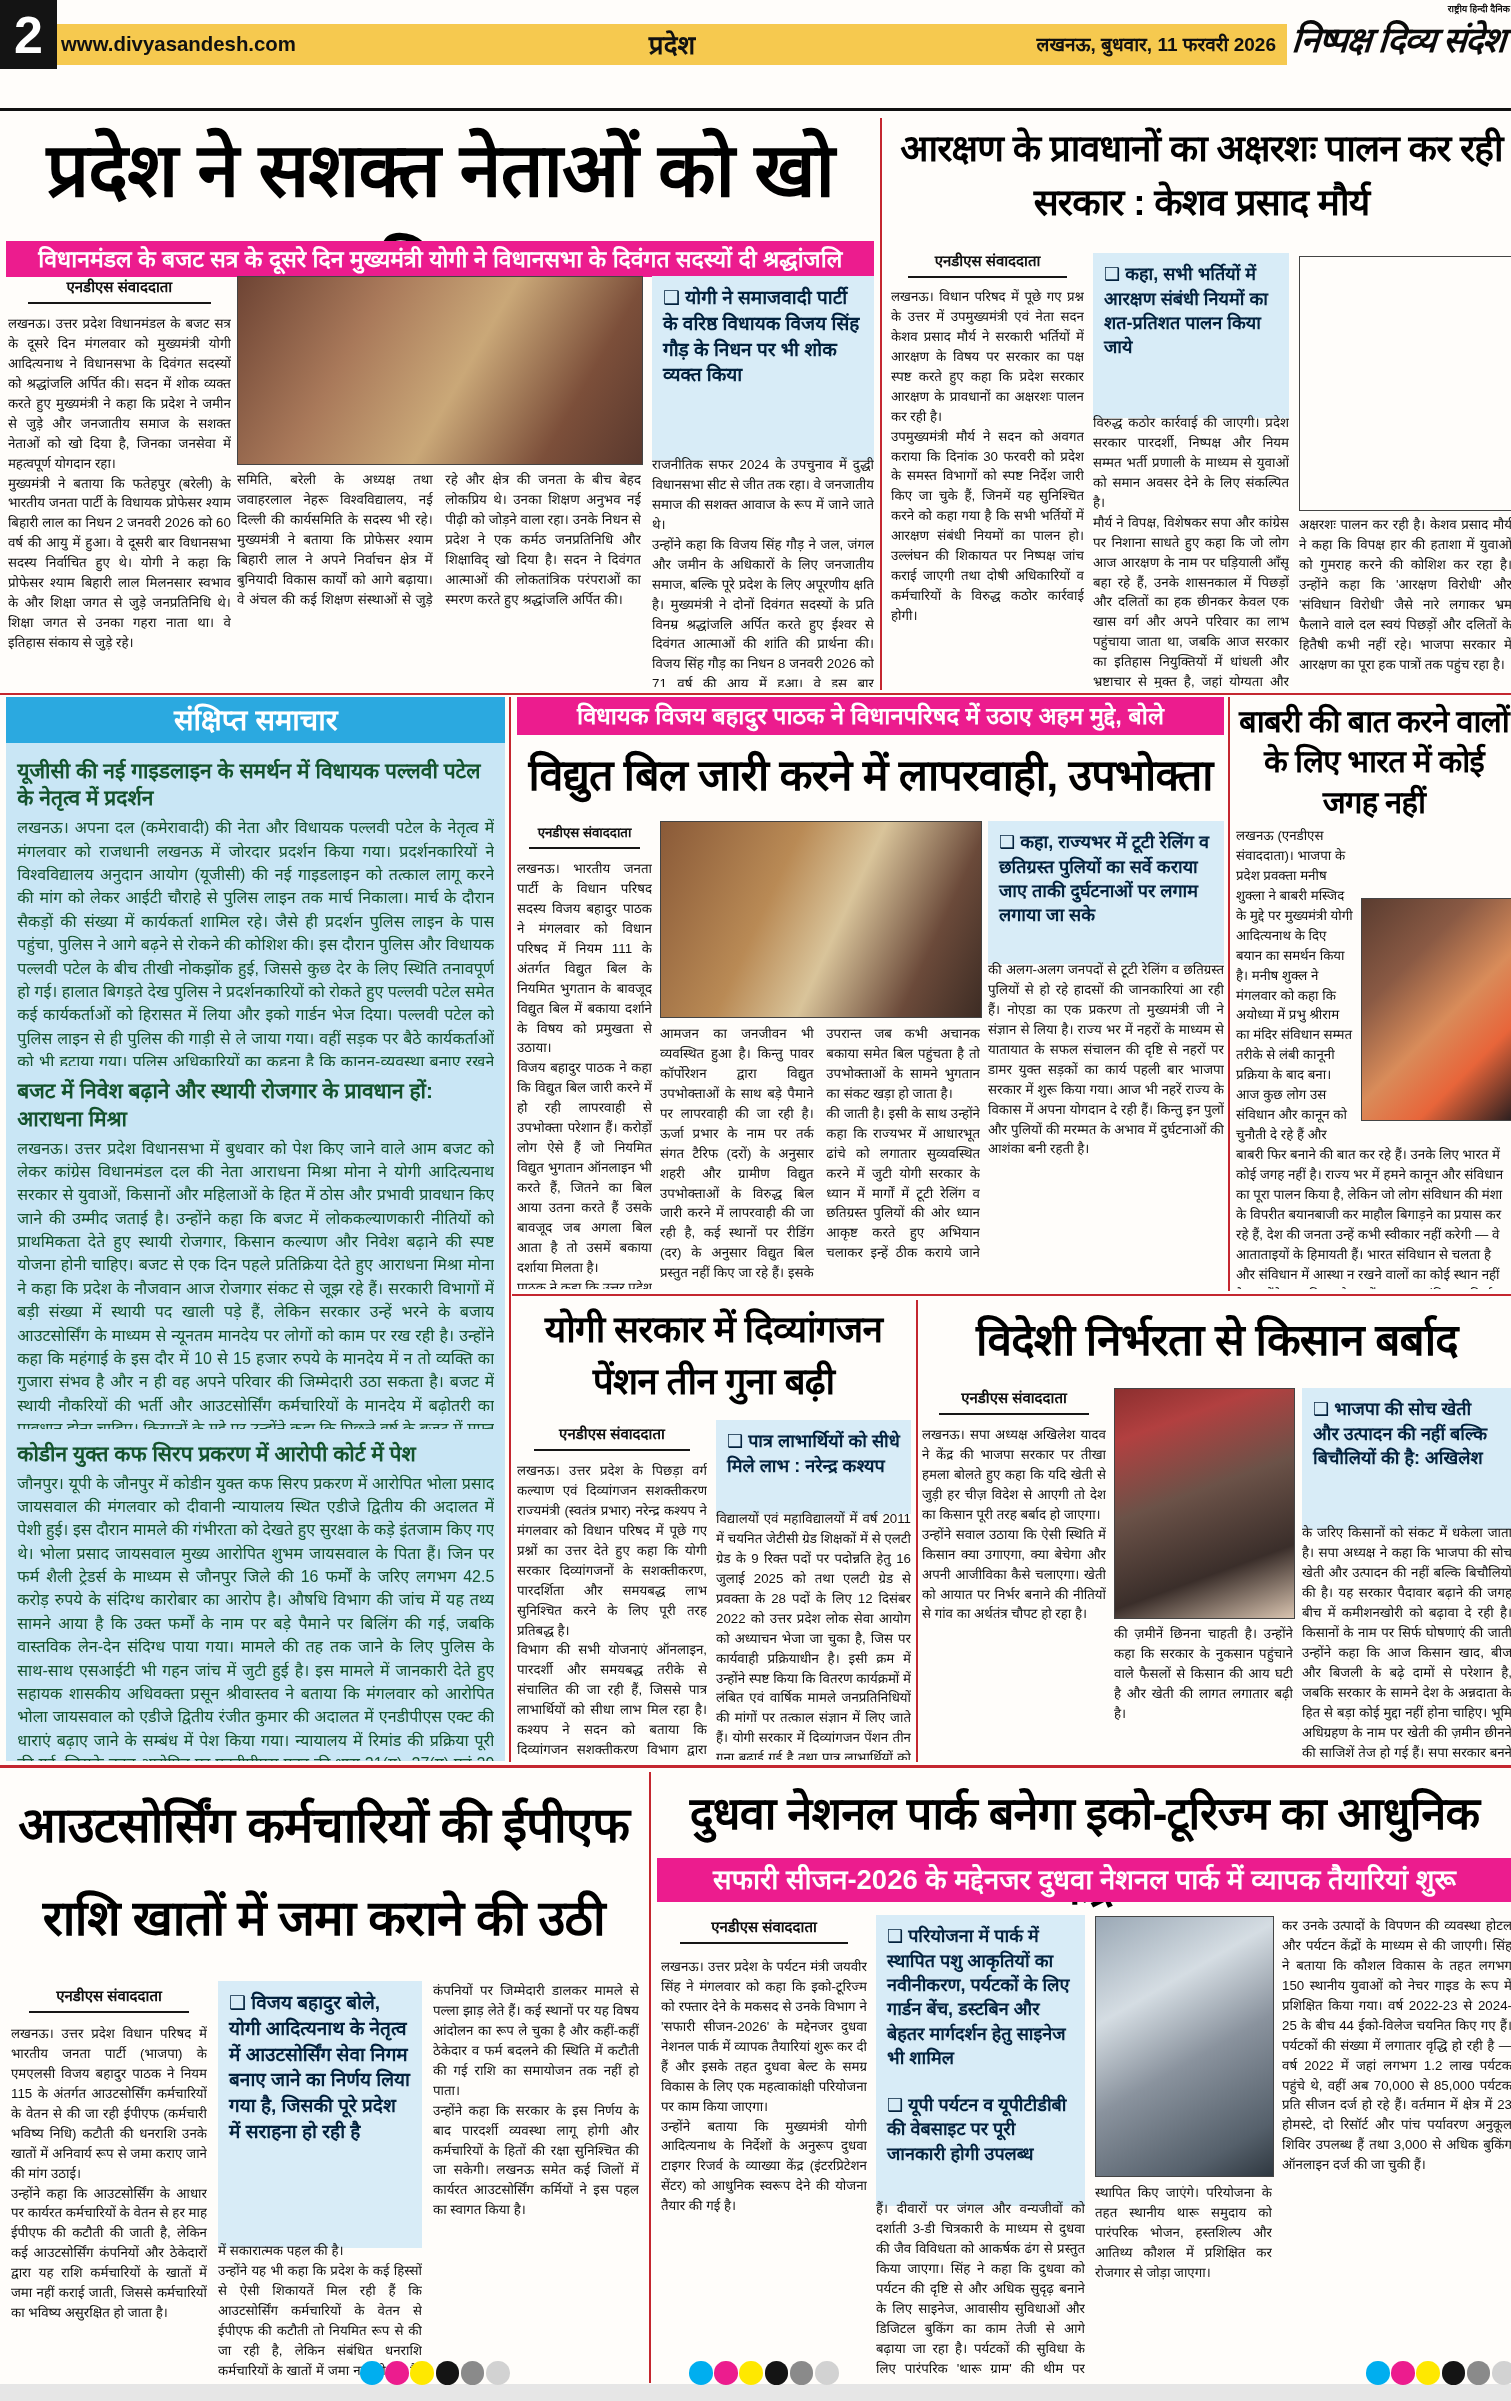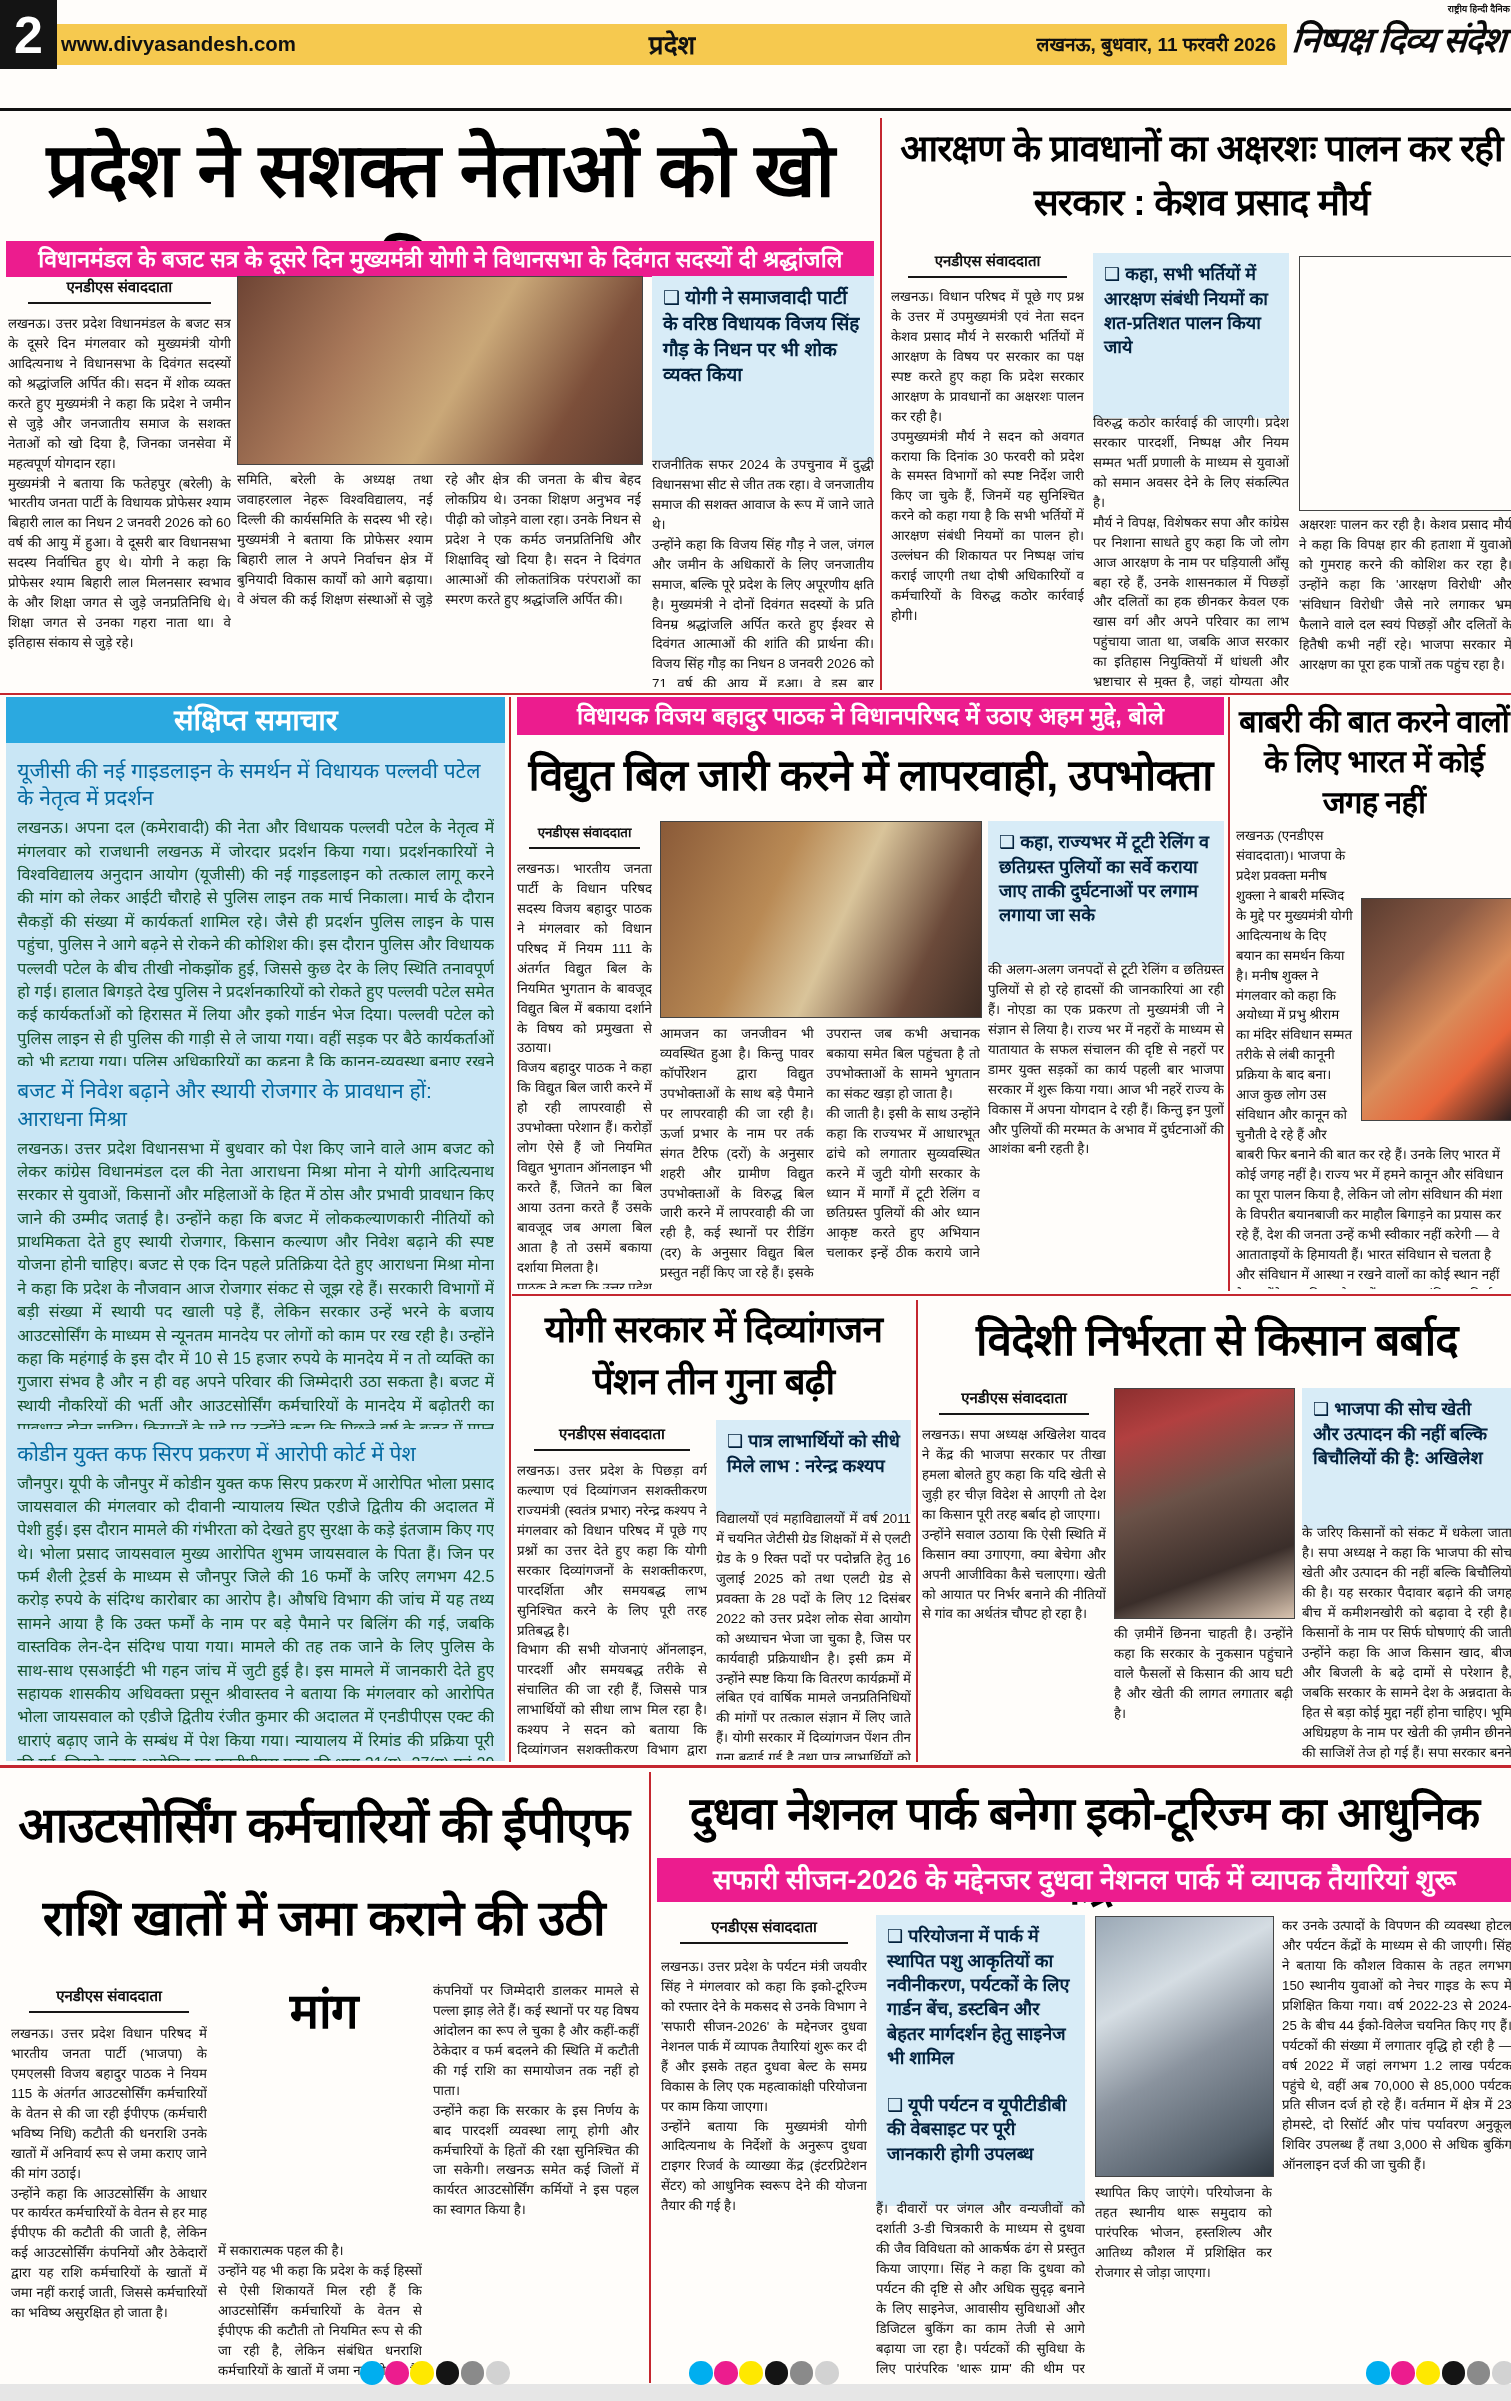--- a/index.html
+++ b/index.html
@@ -22,21 +22,21 @@
   .byline{font-weight:bold;font-size:15px;text-align:center;border-bottom:2.4px solid #161616;
           padding-bottom:5.5px;margin:0 auto;width:82%;}
   .btxt{font-size:13.3px;line-height:1.5;text-align:justify;white-space:pre-line;overflow:hidden;}
   .col{overflow:hidden;}
   .bluebox{background:#d8ecf7;color:#02213d;font-weight:bold;font-size:19px;line-height:1.35;
            padding:9.4px 11px;overflow:hidden;}
   .photo{border:0.8px solid #444;}
   .briefs{background:#c9e6f5;overflow:hidden;}
   .briefs-title{background:#2ba9e0;color:#fff;font-weight:900;font-size:29px;text-align:center;
                 line-height:46px;height:46px;}
-  .brief-title{font-weight:normal;font-size:21px;line-height:1.3;color:#0369a1;margin:11px 0 4.7px 0;}
+  .brief-title{font-weight:bold;font-size:21px;line-height:1.3;color:#14532d;margin:11px 0 4.7px 0;}
   .brief-body{font-size:16px;line-height:1.46;text-align:justify;color:#14532d;}
   .dots{display:flex;}
   .dot{width:23.6px;height:23.6px;border-radius:50%;margin-right:1.6px;}
   .graystrip{background:#e6e6e6;}
 </style>
 </head>
 <body>
 
 <div class="page">
 
@@ -150,20 +150,21 @@
 
   <div class="abs redrule" style="left:0;top:1765px;width:1512px;height:3.1px;"></div>
   <div class="abs redrule" style="left:649px;top:1772px;width:2.4px;height:611px;"></div>
 
   <div class="abs headline" style="left:6.3px;top:1779px;width:635px;font-size:49px;line-height:93px;">आउटसोर्सिंग कर्मचारियों की ईपीएफ राशि खातों में जमा कराने की उठी मांग</div>
   <div class="abs" style="left:11px;top:1985px;width:196px;">
     <div class="byline">एनडीएस संवाददाता</div>
   </div>
   <div class="abs col btxt" style="left:11px;top:2024px;width:196px;height:355px;">लखनऊ। उत्तर प्रदेश विधान परिषद में भारतीय जनता पार्टी (भाजपा) के एमएलसी विजय बहादुर पाठक ने नियम 115 के अंतर्गत आउटसोर्सिंग कर्मचारियों के वेतन से की जा रही ईपीएफ (कर्मचारी भविष्य निधि) कटौती की धनराशि उनके खातों में अनिवार्य रूप से जमा कराए जाने की मांग उठाई।
 उन्होंने कहा कि आउटसोर्सिंग के आधार पर कार्यरत कर्मचारियों के वेतन से हर माह ईपीएफ की कटौती की जाती है, लेकिन कई आउटसोर्सिंग कंपनियों और ठेकेदारों द्वारा यह राशि कर्मचारियों के खातों में जमा नहीं कराई जाती, जिससे कर्मचारियों का भविष्य असुरक्षित हो जाता है।</div>
+  <div class="abs bluebox" style="left:218px;top:1981px;width:182px;height:248px;font-size:19px;">❑ विजय बहादुर बोले, योगी आदित्यनाथ के नेतृत्व में आउटसोर्सिंग सेवा निगम बनाए जाने का निर्णय लिया गया है, जिसकी पूरे प्रदेश में सराहना हो रही है</div>
   <div class="abs col btxt" style="left:218px;top:2241px;width:204px;height:138px;">में सकारात्मक पहल की है।
 उन्होंने यह भी कहा कि प्रदेश के कई हिस्सों से ऐसी शिकायतें मिल रही हैं कि आउटसोर्सिंग कर्मचारियों के वेतन से ईपीएफ की कटौती तो नियमित रूप से की जा रही है, लेकिन संबंधित धनराशि कर्मचारियों के खातों में जमा नहीं हो रही है। इस स्थिति से कर्मचारी विभिन्न विभागों में शिकायत कर रहे हैं।
 विजय बहादुर पाठक ने सदन को अवगत कराया कि निगमित विभिन्न अधिकारी अक्सर ठेकेदारों और सेवा प्रदाता...</div>
   <div class="abs col btxt" style="left:433px;top:1981px;width:206px;height:399px;">कंपनियों पर जिम्मेदारी डालकर मामले से पल्ला झाड़ लेते हैं। कई स्थानों पर यह विषय आंदोलन का रूप ले चुका है और कहीं-कहीं ठेकेदार व फर्म बदलने की स्थिति में कटौती की गई राशि का समायोजन तक नहीं हो पाता।
 उन्होंने कहा कि सरकार के इस निर्णय के बाद पारदर्शी व्यवस्था लागू होगी और कर्मचारियों के हितों की रक्षा सुनिश्चित की जा सकेगी। लखनऊ समेत कई जिलों में कार्यरत आउटसोर्सिंग कर्मियों ने इस पहल का स्वागत किया है।</div>
 
   <div class="abs headline" style="left:657px;top:1776px;width:855px;height:75px;font-size:45px;line-height:75px;">दुधवा नेशनल पार्क बनेगा इको-टूरिज्म का आधुनिक केंद्र</div>
   <div class="abs pinkbar" style="left:657px;top:1858px;width:855px;height:44px;font-size:27.5px;line-height:44px;">सफारी सीजन-2026 के मद्देनजर दुधवा नेशनल पार्क में व्यापक तैयारियां शुरू</div>
   <div class="abs" style="left:661px;top:1916px;width:206px;">
     <div class="byline">एनडीएस संवाददाता</div>

